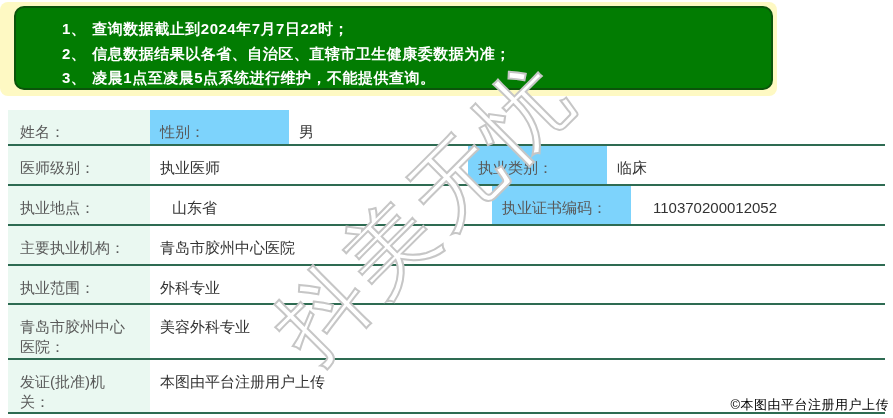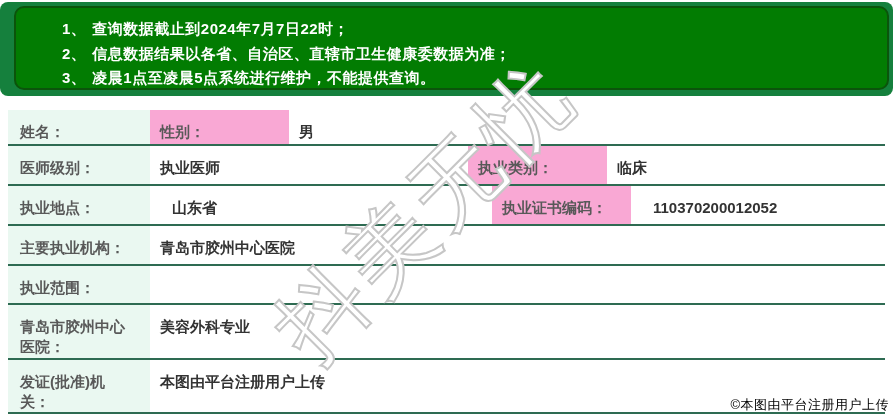--- a/index.html
+++ b/index.html
@@ -1,35 +1,35 @@
 <!DOCTYPE html>
 <html><head>
 <meta charset="utf-8">
 <style>
   * { margin: 0; padding: 0; box-sizing: border-box; }
   html, body { width: 893px; height: 418px; background: #ffffff; overflow: hidden; position: relative;
     font-family: "Liberation Sans", "DejaVu Sans", sans-serif; }
 
   
-  .banner { position: absolute; left: 0; top: 2px; width: 893px; height: 94px;
-    background: #15803d; border-radius: 8px; }
+  .banner { position: absolute; left: 0; top: 2px; width: 777px; height: 94px;
+    background: #fef9c3; border-radius: 8px; }
   .notice-box { position: absolute; left: 14px; top: 4px; right: 4px; bottom: 6px;
     background: #027c02; border: 2px solid #0b540b; border-radius: 10px;
     padding: 9px 10px 0 46px; }
   .notice-item { color: #ffffff; font-size: 15px; font-weight: bold; line-height: 24.5px;
     white-space: nowrap; letter-spacing: 0.5px; }
   .notice-item .num { margin-right: 6px; }
 
   
-  .doc-table { position: absolute; left: 8px; top: 110px; width: 877px; font-weight: bold; }
+  .doc-table { position: absolute; left: 8px; top: 110px; width: 877px; }
   .row { display: flex; align-items: stretch; border-bottom: 2px solid #2e6b52; }
   .cell { font-size: 15px; padding-top: 12px; line-height: 20px; }
   .lbl  { width: 142px; background: #eaf8f1; color: #595959; padding-left: 12px; padding-right: 18px; }
   .val1 { width: 318px; color: #333333; padding-left: 10px; }
-  .lbl2 { width: 139px; background: #f9a8d4; color: #595959; padding-left: 10px; padding-right: 10px; }
+  .lbl2 { width: 139px; background: #7dd3fc; color: #595959; padding-left: 10px; padding-right: 10px; }
   .val2 { flex: 1; color: #333333; padding-left: 10px; }
   .valw { flex: 1; color: #333333; padding-left: 10px; }
   .r1 { min-height: 36px; } .r2 { min-height: 40px; } .r3 { min-height: 40px; gap: 12px; }
   .r4 { min-height: 40px; } .r5 { min-height: 39px; } .r6 { min-height: 55px; }
   .r7 { min-height: 36px; }
 
   
   .watermark { position: absolute; left: 125px; top: 152px; width: 600px; height: 120px;
     line-height: 120px; text-align: center; transform: rotate(-45deg);
     font-size: 88px; letter-spacing: 6px; color: #ffffff;
@@ -78,20 +78,21 @@
     <div class="cell val2">110370200012052</div>
   </div>
 
   <div class="row r4">
     <div class="cell lbl">主要执业机构：</div>
     <div class="cell valw">青岛市胶州中心医院</div>
   </div>
 
   <div class="row r5">
     <div class="cell lbl">执业范围：</div>
+    <div class="cell valw">外科专业</div>
   </div>
 
   <div class="row r6">
     <div class="cell lbl">青岛市胶州中心医院：</div>
     <div class="cell valw">美容外科专业</div>
   </div>
 
   <div class="row r7">
     <div class="cell lbl">发证(批准)机关：</div>
     <div class="cell valw">本图由平台注册用户上传</div>

